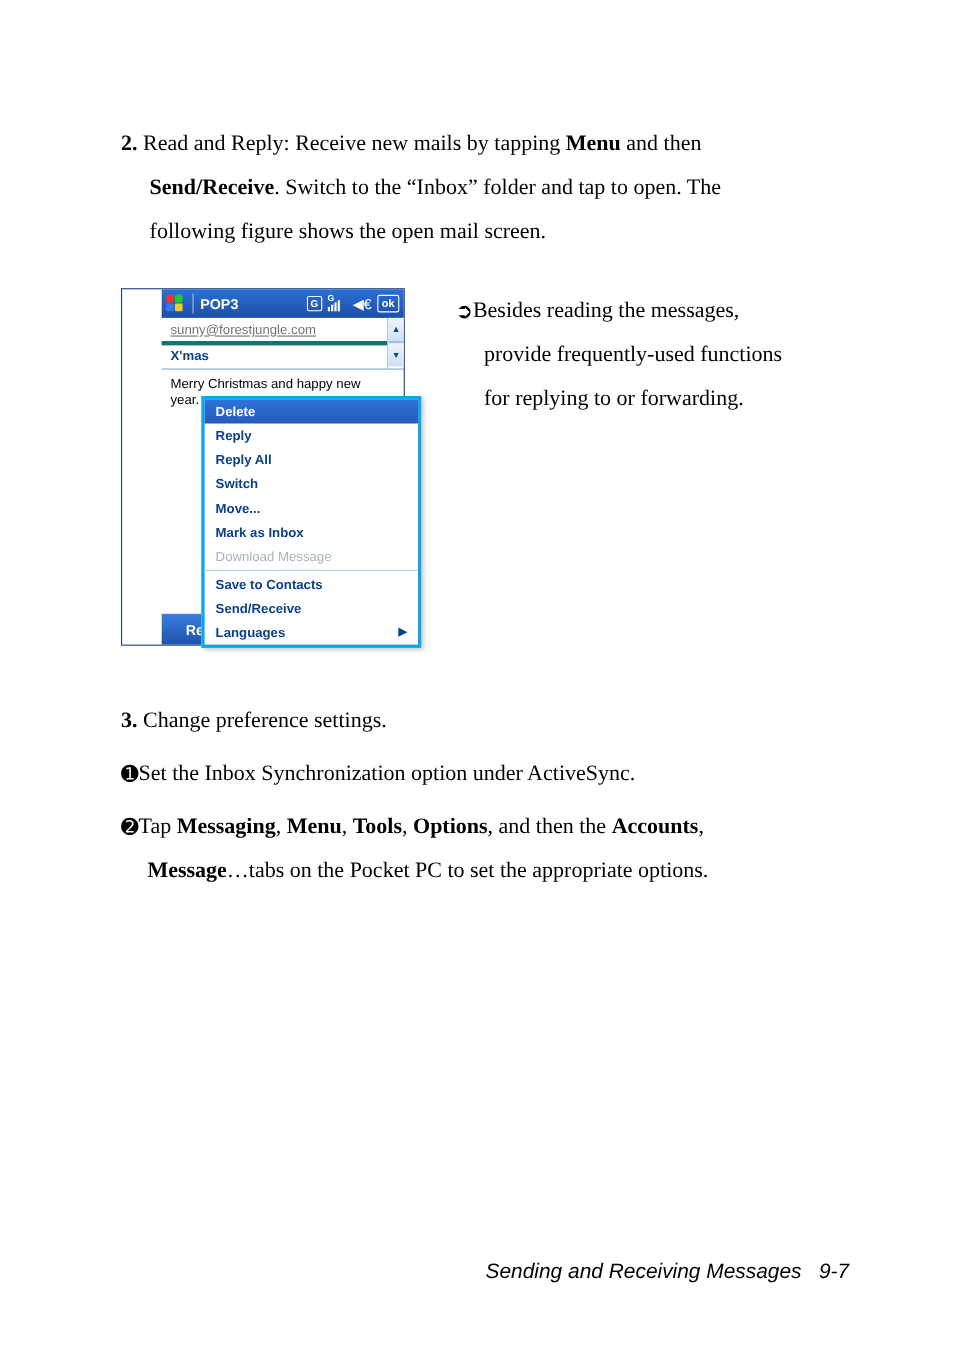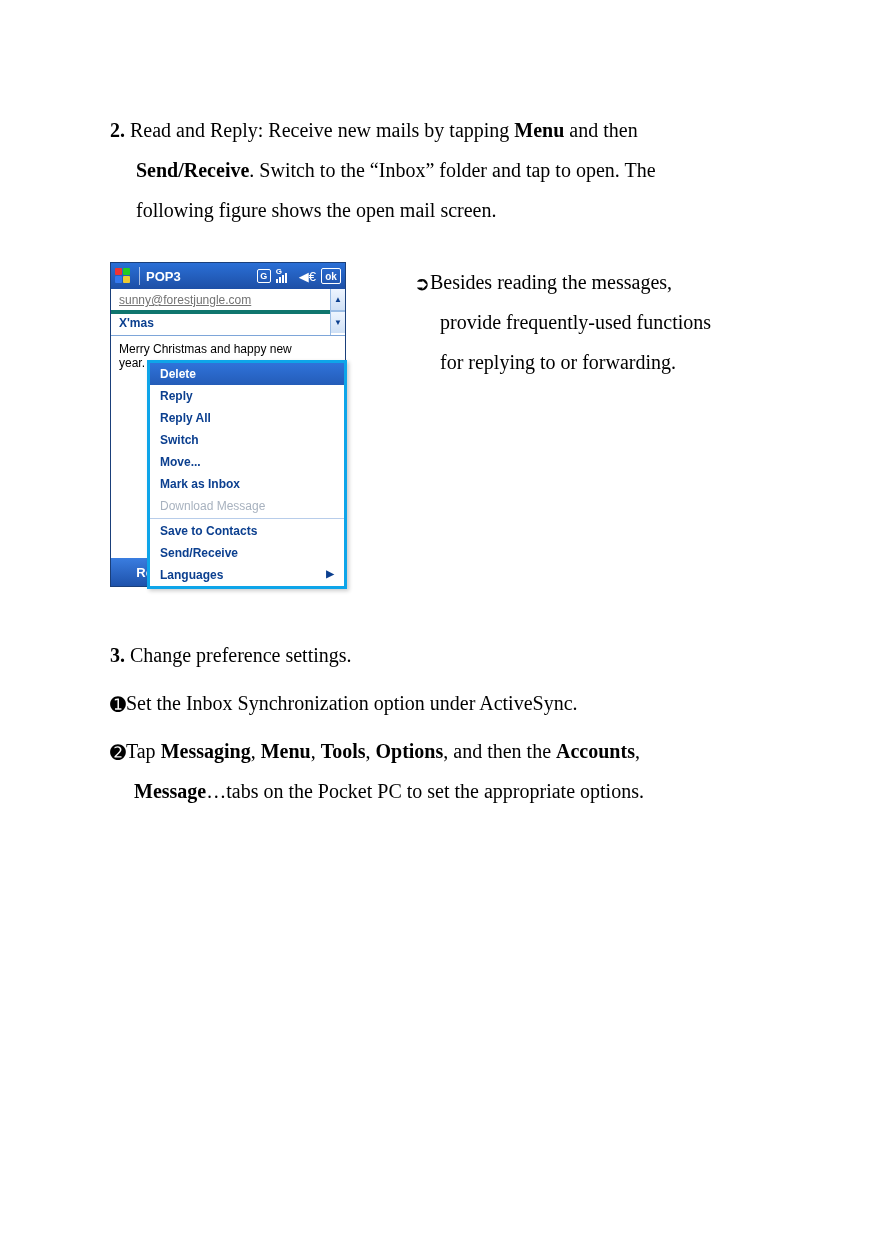--- a/index.html
+++ b/index.html
@@ -12,21 +12,21 @@
   .b { font-weight: bold; }
 
   .row { display: flex; gap: 46px; margin-bottom: 48px; }
   .device { width: 258px; flex: 0 0 258px; }
   .side  { flex: 1; }
   .side-li { font-size: 20px; line-height: 2.0; }
   .side-li .lead { font-family: Arial, sans-serif; font-size: 19px; position: relative; top: 1px; }
   .side-li .hang { padding-left: 26px; display: block; }
 
   
-  .ppc { width: 236px; border: 1px solid #1a3f7a; font-family: Tahoma, Verdana, Arial, sans-serif; font-size: 12px; color: #003a8c; background: #fff; }
+  .ppc { width: 258px; border: 1px solid #1a3f7a; font-family: Tahoma, Verdana, Arial, sans-serif; font-size: 12px; color: #003a8c; background: #fff; padding-left: 36px; }
   .ppc-top { height: 26px; background: linear-gradient(#2a6fd6, #1d4fa6); display: flex; align-items: center; padding: 0 4px; color: #fff; }
   .winflag { width: 16px; height: 16px; position: relative; margin-right: 2px; }
   .winflag span { position: absolute; width: 7px; height: 7px; border-radius: 1px; }
   .winflag .r { background: #e33; left: 0; top: 0; }
   .winflag .g { background: #2c2; left: 8px; top: 0; }
   .winflag .b2 { background: #37e; left: 0; top: 8px; }
   .winflag .y { background: #ec3; left: 8px; top: 8px; }
   .ppc-sep { width: 1px; height: 18px; background: rgba(255,255,255,0.6); margin: 0 6px; }
   .ppc-title { font-weight: bold; font-size: 13px; flex: 1; }
   .ppc-icons { display: flex; align-items: center; gap: 5px; }
@@ -174,14 +174,17 @@
     <span class="num b">3.</span><span> Change preference settings.</span>
   </p>
   <p class="step3 sub">
     <span class="circnum">➊</span><span>Set the Inbox Synchronization option under ActiveSync.</span>
   </p>
   <p class="step3 sub">
     <span class="circnum">➋</span><span>Tap </span><span class="b">Messaging</span><span>, </span><span class="b">Menu</span><span>, </span><span class="b">Tools</span><span>, </span><span class="b">Options</span><span>, and then the </span><span class="b">Accounts</span><span>,</span>
     <span class="hang"><span class="b">Message</span><span>…tabs on the Pocket PC to set the appropriate options.</span></span>
   </p>
 
+  <div class="footer">
+    <span>Sending and Receiving Messages</span>&nbsp;&nbsp;&nbsp;<span class="pg">9-7</span>
+  </div>
 
 </div>
 
 </body></html>

